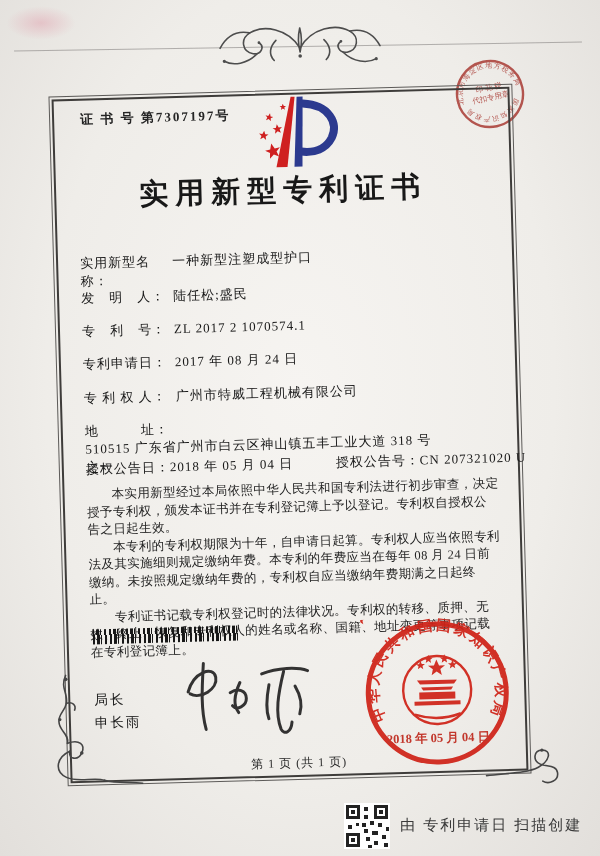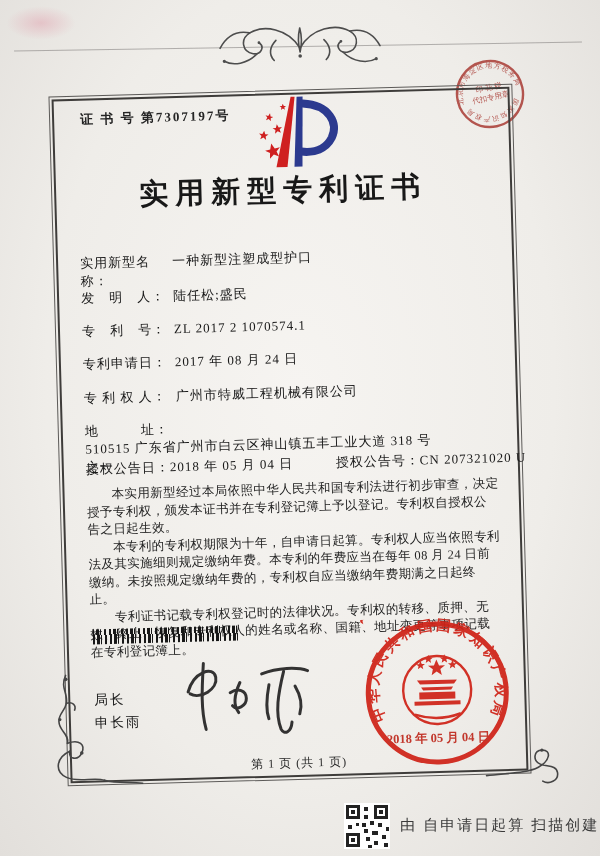--- a/index.html
+++ b/index.html
@@ -236,13 +236,13 @@
       <rect x="28" y="28" width="6" height="4"></rect>
       <rect x="38" y="32" width="4" height="4"></rect>
     <rect x="22" y="34" width="4" height="4"></rect>
       <rect x="30" y="38" width="4" height="4"></rect>
       <rect x="40" y="40" width="4" height="4"></rect>
     <rect x="24" y="42" width="4" height="3"></rect>
       <rect x="4" y="22" width="4" height="4"></rect>
       <rect x="12" y="20" width="3" height="3"></rect>
   </g>
 </svg>
-<div class="abs scan-text">由 自申请日起算 扫描创建</div>
+<div class="abs scan-text">由 专利申请日 扫描创建</div>
 
 </body></html>

